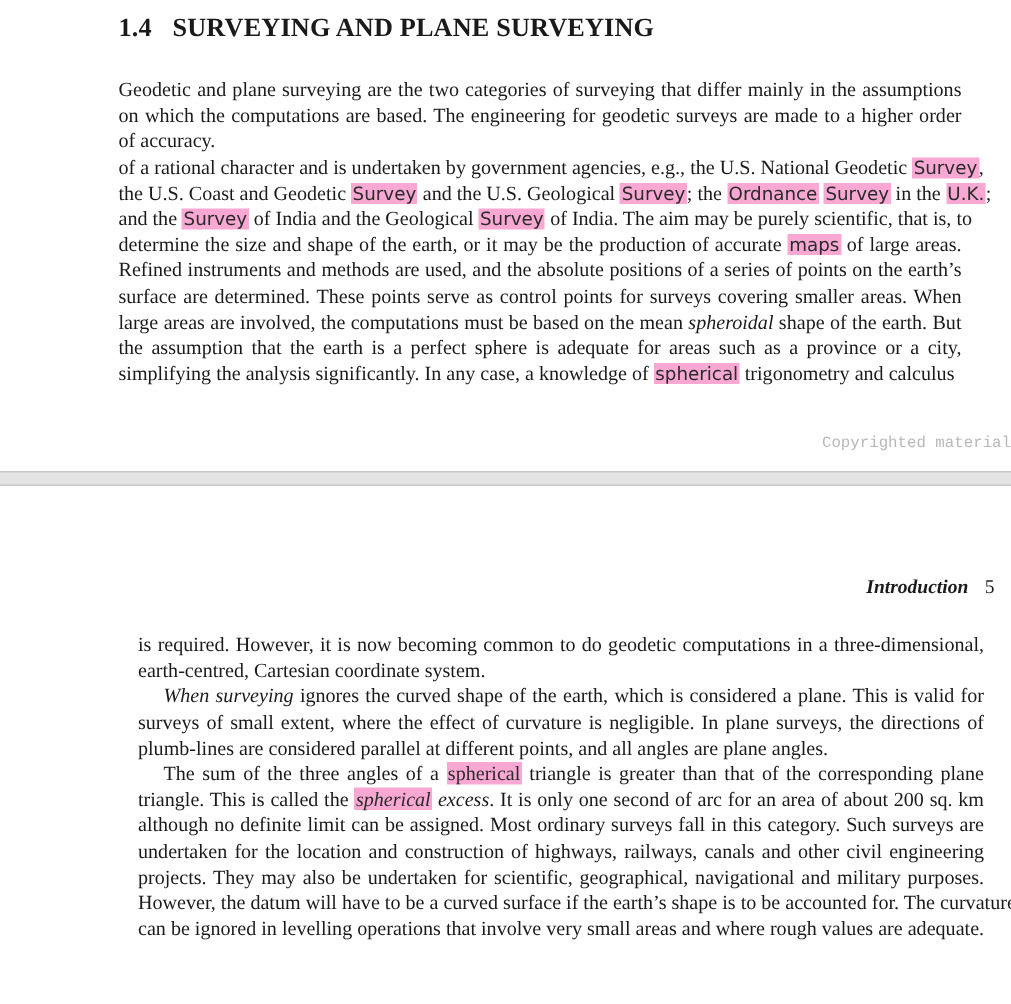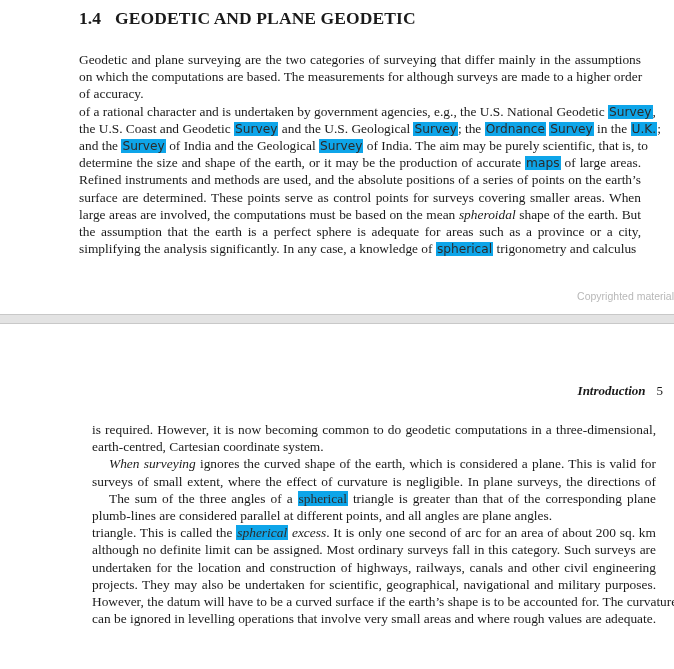--- a/index.html
+++ b/index.html
@@ -19,39 +19,39 @@
     font-size: 17.5px; font-weight: bold; letter-spacing: 0.1px; white-space: nowrap;
   }
   .section-title .num { display: inline-block; width: 36px; }
 
   .text-block { position: absolute; left: 79px; width: 562px; font-size: 13.4px; line-height: 17.2px; }
   .page1 .text-block { top: 51px; }
   .page2 .text-block { left: 92px; width: 564px; top: 97px; }
   .line { display: block; white-space: nowrap; text-align: justify; text-align-last: justify; height: 17.2px; }
   .line.last { text-align-last: left; }
   .indent { padding-left: 17px; }
-  mark.hl { background: #0ea5e9; color: #2b2b2b; padding: 0 1px; font-family: "DejaVu Sans", sans-serif; font-size: 12.2px; }
+  mark.hl { background: #f9a8d4; color: #2b2b2b; padding: 0 1px; font-family: "DejaVu Sans", sans-serif; font-size: 12.2px; }
   mark.hl.serif { font-family: "Liberation Serif", serif; font-size: 13.4px; }
 
-  .copyright { position: absolute; right: 0; top: 290px; font-family: Liberation Sans, sans-serif;
+  .copyright { position: absolute; right: 0; top: 290px; font-family: Liberation Mono, monospace;
                font-size: 10.5px; color: #b8b8b8; }
   .running-head { position: absolute; right: 39px; top: 59px; font-size: 13px; white-space: nowrap; }
   .running-head .rh-title { font-style: italic; font-weight: bold; margin-right: 11px; }
   .running-head .rh-num { font-weight: normal; }
 </style>
 </head>
 <body>
 
 <div class="page page1">
   <h2 class="section-title">
-    <span class="num">1.4</span><span>GEODETIC AND PLANE GEODETIC</span>
+    <span class="num">1.4</span><span>SURVEYING AND PLANE SURVEYING</span>
   </h2>
   <div class="text-block" id="p1-text">
       <span class="line"><span>Geodetic and plane surveying are the two categories of surveying that differ mainly in the assumptions</span></span>
-      <span class="line"><span>on which the computations are based. The measurements for although surveys are made to a higher order</span></span>
+      <span class="line"><span>on which the computations are based. The engineering for geodetic surveys are made to a higher order</span></span>
       <span class="line last"><span>of accuracy.</span></span>
       <span class="line"><span>of a rational character and is undertaken by government agencies, e.g., the U.S. National Geodetic </span><mark class="hl">Survey</mark><span>,</span></span>
       <span class="line"><span>the U.S. Coast and Geodetic </span><mark class="hl">Survey</mark><span> and the U.S. Geological </span><mark class="hl">Survey</mark><span>; the </span><mark class="hl">Ordnance</mark><span> </span><mark class="hl">Survey</mark><span> in the </span><mark class="hl">U.K.</mark><span>;</span></span>
       <span class="line"><span>and the </span><mark class="hl">Survey</mark><span> of India and the Geological </span><mark class="hl">Survey</mark><span> of India. The aim may be purely scientific, that is, to</span></span>
       <span class="line"><span>determine the size and shape of the earth, or it may be the production of accurate </span><mark class="hl">maps</mark><span> of large areas.</span></span>
       <span class="line"><span>Refined instruments and methods are used, and the absolute positions of a series of points on the earth’s</span></span>
       <span class="line"><span>surface are determined. These points serve as control points for surveys covering smaller areas. When</span></span>
       <span class="line"><span>large areas are involved, the computations must be based on the mean </span><span style="font-style: italic;">spheroidal</span><span> shape of the earth. But</span></span>
       <span class="line"><span>the assumption that the earth is a perfect sphere is adequate for areas such as a province or a city,</span></span>
       <span class="line last"><span>simplifying the analysis significantly. In any case, a knowledge of </span><mark class="hl">spherical</mark><span> trigonometry and calculus</span></span>
@@ -63,22 +63,22 @@
 
 <div class="page page2">
   <div class="running-head">
     <span class="rh-title">Introduction</span><span class="rh-num">5</span>
   </div>
   <div class="text-block" id="p2-text">
       <span class="line"><span>is required. However, it is now becoming common to do geodetic computations in a three-dimensional,</span></span>
       <span class="line last"><span>earth-centred, Cartesian coordinate system.</span></span>
       <span class="line indent"><span style="font-style: italic;">When surveying</span><span> ignores the curved shape of the earth, which is considered a plane. This is valid for</span></span>
       <span class="line"><span>surveys of small extent, where the effect of curvature is negligible. In plane surveys, the directions of</span></span>
+      <span class="line last"><span>plumb-lines are considered parallel at different points, and all angles are plane angles.</span></span>
       <span class="line indent"><span>The sum of the three angles of a </span><mark class="hl serif">spherical</mark><span> triangle is greater than that of the corresponding plane</span></span>
-      <span class="line last"><span>plumb-lines are considered parallel at different points, and all angles are plane angles.</span></span>
       <span class="line"><span>triangle. This is called the </span><mark class="hl serif" style="font-style: italic;">spherical</mark><span> </span><span style="font-style: italic; font-family: Liberation Serif, serif;">excess</span><span>. It is only one second of arc for an area of about 200 sq. km</span></span>
       <span class="line"><span>although no definite limit can be assigned. Most ordinary surveys fall in this category. Such surveys are</span></span>
       <span class="line"><span>undertaken for the location and construction of highways, railways, canals and other civil engineering</span></span>
       <span class="line"><span>projects. They may also be undertaken for scientific, geographical, navigational and military purposes.</span></span>
       <span class="line"><span>However, the datum will have to be a curved surface if the earth’s shape is to be accounted for. The curvature</span></span>
       <span class="line"><span>can be ignored in levelling operations that involve very small areas and where rough values are adequate.</span></span>
     </div>
 </div>
 
 </body></html>

